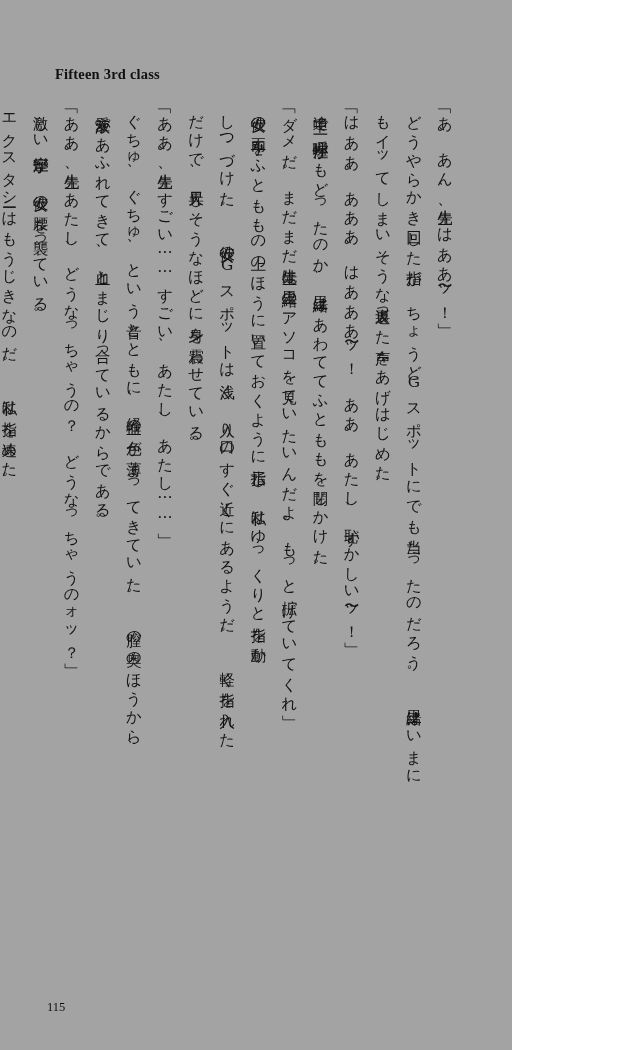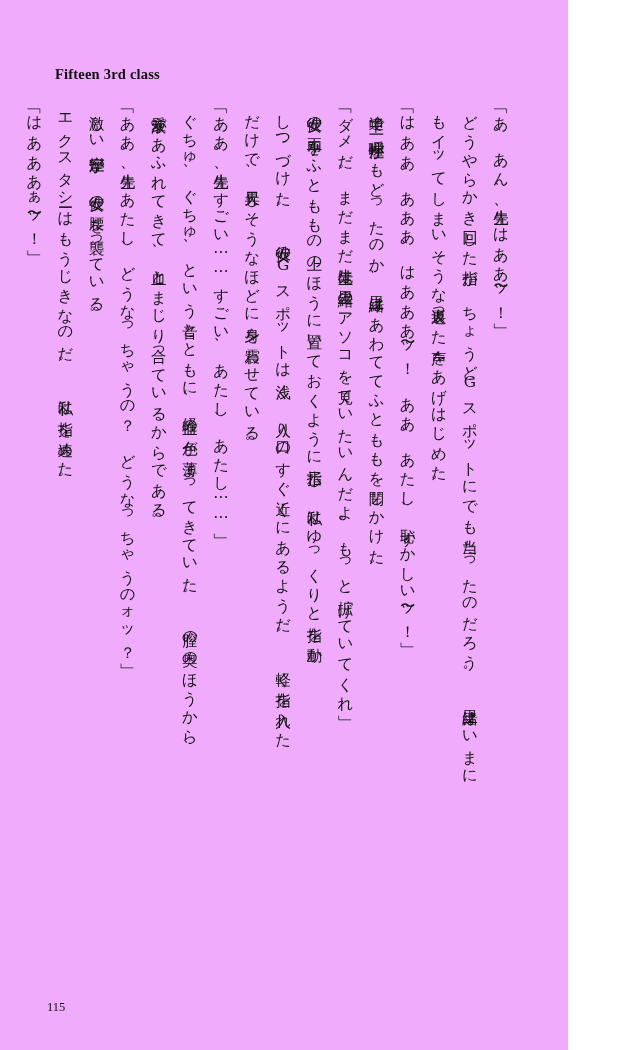--- a/index.html
+++ b/index.html
@@ -13,23 +13,23 @@
     position: relative;
     font-family: "Liberation Serif", "DejaVu Serif", serif;
     color: #111111;
     overflow: hidden;
   }
 
   .page {
     position: absolute;
     left: 0;
     top: 0;
-    width: 568px;
+    width: 512px;
     height: 1050px;
-    background: #f0abfc;
+    background: #a3a3a3;
   }
 
   .header {
     position: absolute;
     left: 55px;
     top: 66px;
     font-family: "Liberation Serif", "DejaVu Serif", serif;
     font-size: 14.5px;
     font-weight: 700;
     letter-spacing: 0.2px;

